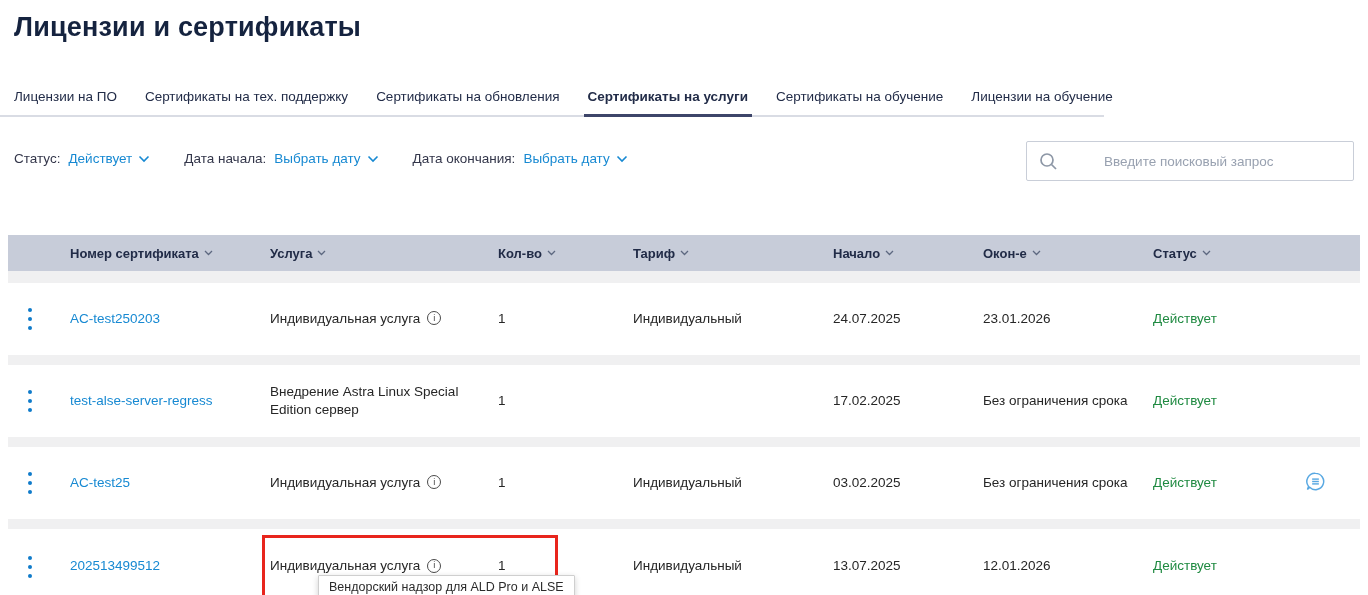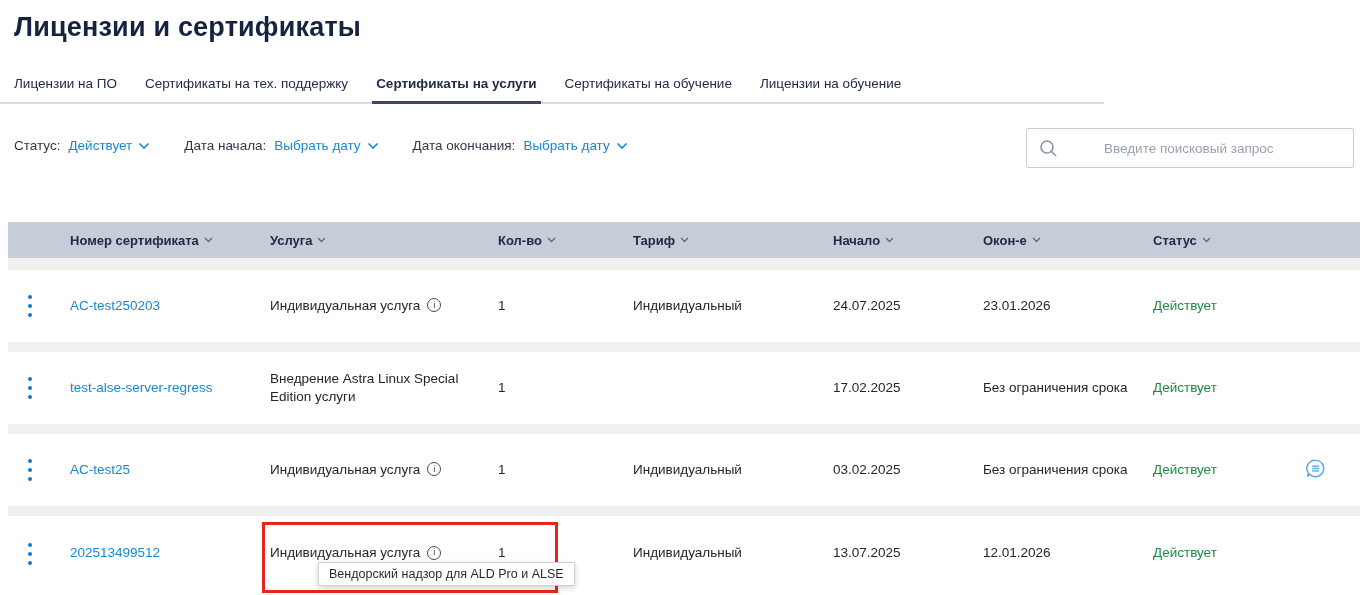--- a/index.html
+++ b/index.html
@@ -3,21 +3,21 @@
 <meta charset="utf-8">
 <style>
   * { margin:0; padding:0; box-sizing:border-box; }
   body { background:#ffffff; font-family:"Liberation Sans", sans-serif; }
   .screen { position:relative; width:1368px; height:595px; background:#fff; overflow:hidden; }
 
   
   .page-title { margin:12px 0 0 14px; font-size:27px; font-weight:bold; color:#15233f; letter-spacing:.2px; }
 
   
-  .tabs { margin-top:33px; padding-left:14px; width:1104px; border-bottom:2px solid #d9dce4; display:flex; }
+  .tabs { margin-top:46px; padding-left:14px; width:1104px; border-bottom:2px solid #d9dce4; display:flex; }
   .tab { font-size:13.5px; color:#222c48; padding-bottom:11px; margin-right:28px; cursor:pointer; position:relative; white-space:nowrap; }
   .tab.active { font-weight:bold; }
   .tab.active::after { content:""; position:absolute; left:-4px; right:-4px; bottom:-2px; height:3px; background:#3d4569; }
 
   
   .filter-zone { position:relative; margin:24px 14px 0 14px; height:94px; }
   .filter-row { display:flex; align-items:flex-start; font-size:13.5px; color:#33364a; padding-top:10px; }
   .filter-group { display:flex; align-items:center; margin-right:34px; }
   .filter-label { margin-right:8px; }
   .dropdown { display:flex; align-items:center; color:#1789d2; cursor:pointer; }
@@ -58,20 +58,21 @@
 </head>
 <body>
 
 <div class="screen">
 
   <h1 class="page-title">Лицензии и сертификаты</h1>
 
   <div class="tabs">
     <div class="tab">Лицензии на ПО</div>
     <div class="tab">Сертификаты на тех. поддержку</div>
+    <div class="tab">Сертификаты на обновления</div>
     <div class="tab active">Сертификаты на услуги</div>
     <div class="tab">Сертификаты на обучение</div>
     <div class="tab">Лицензии на обучение</div>
   </div>
 
   <div class="filter-zone">
     <div class="filter-row">
       <div class="filter-group">
         <span class="filter-label">Статус:</span>
         <span class="dropdown">
@@ -180,21 +181,21 @@
 
     <div class="grid row">
       <div class="cell c-menu">
           <button class="kebab">
             <span class="dot"></span>
             <span class="dot"></span>
             <span class="dot"></span>
           </button>
         </div>
       <div class="cell"><a class="num-link">test-alse-server-regress</a></div>
-      <div class="cell c-service"><span>Внедрение Astra Linux Special Edition услуги</span></div>
+      <div class="cell c-service"><span>Внедрение Astra Linux Special Edition сервер</span></div>
       <div class="cell">1</div>
       <div class="cell"></div>
       <div class="cell">17.02.2025</div>
       <div class="cell">Без ограничения срока</div>
       <div class="cell status">Действует</div>
       <div class="cell c-extra"></div>
     </div>
 
     <div class="grid row">
       <div class="cell c-menu">

